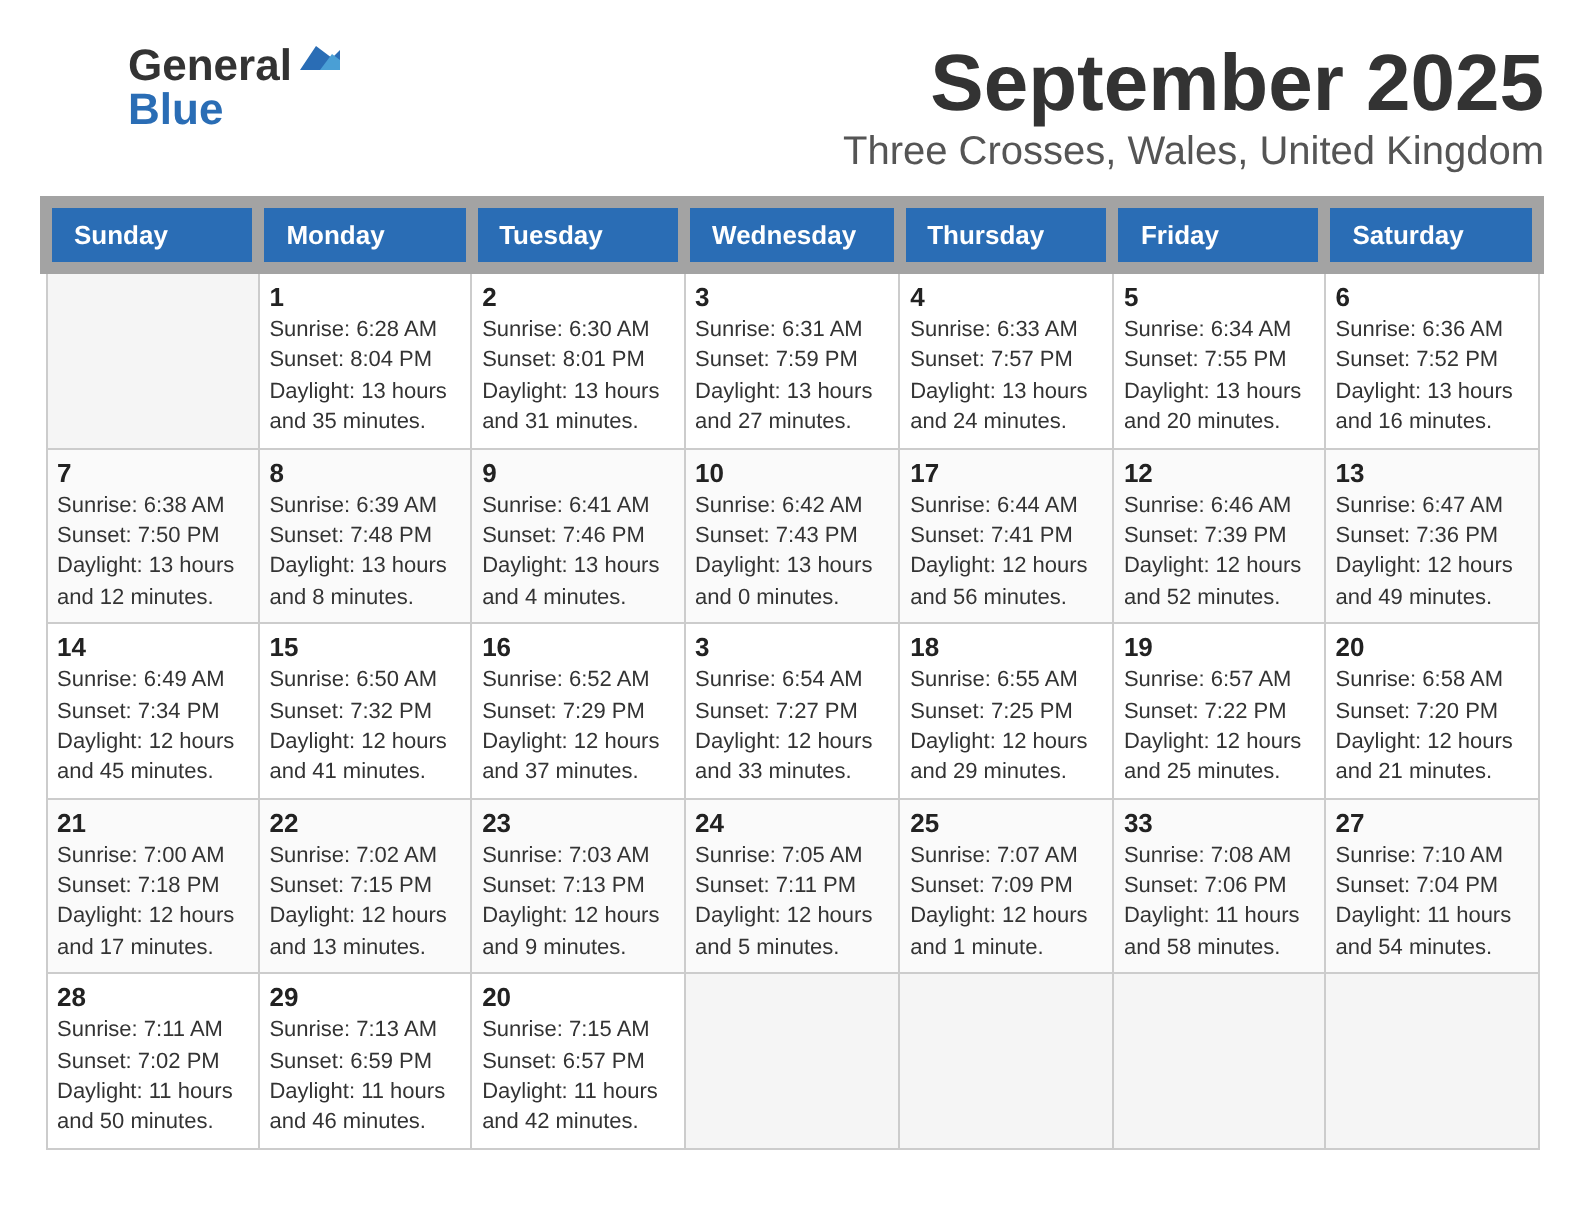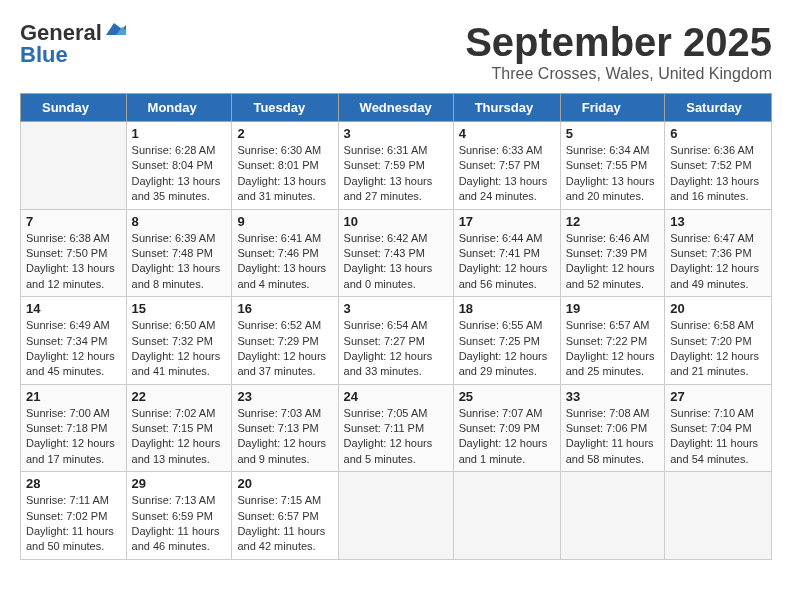--- a/index.html
+++ b/index.html
@@ -13,46 +13,47 @@
     .header-section {
       display: flex;
       justify-content: space-between;
       align-items: flex-start;
       margin-bottom: 10px;
     }
     .logo {
       display: flex;
       flex-direction: column;
       align-items: flex-start;
+      margin-left: 44px;
     }
     .title-section {
       text-align: right;
     }
     .month-title {
       font-size: 40px;
       font-weight: bold;
       color: #333;
     }
     .location-title {
-      font-size: 16px;
+      font-size: 20px;
       color: #555;
     }
     table {
       width: 100%;
       border-collapse: collapse;
       font-size: 11px;
     }
     thead tr th {
       background-color: #2a6db5;
       color: white;
-      padding: 6px 21px;
+      padding: 6px 11px;
       text-align: left;
       font-size: 13px;
       font-weight: bold;
-      border: 1px solid #a3a3a3;
+      border: 6px solid #a3a3a3;
     }
     tbody tr td {
       border: 1px solid #ccc;
       padding: 4px 5px;
       vertical-align: top;
       width: 108px;
       min-height: 80px;
       font-size: 11px;
       color: #333;
     }

